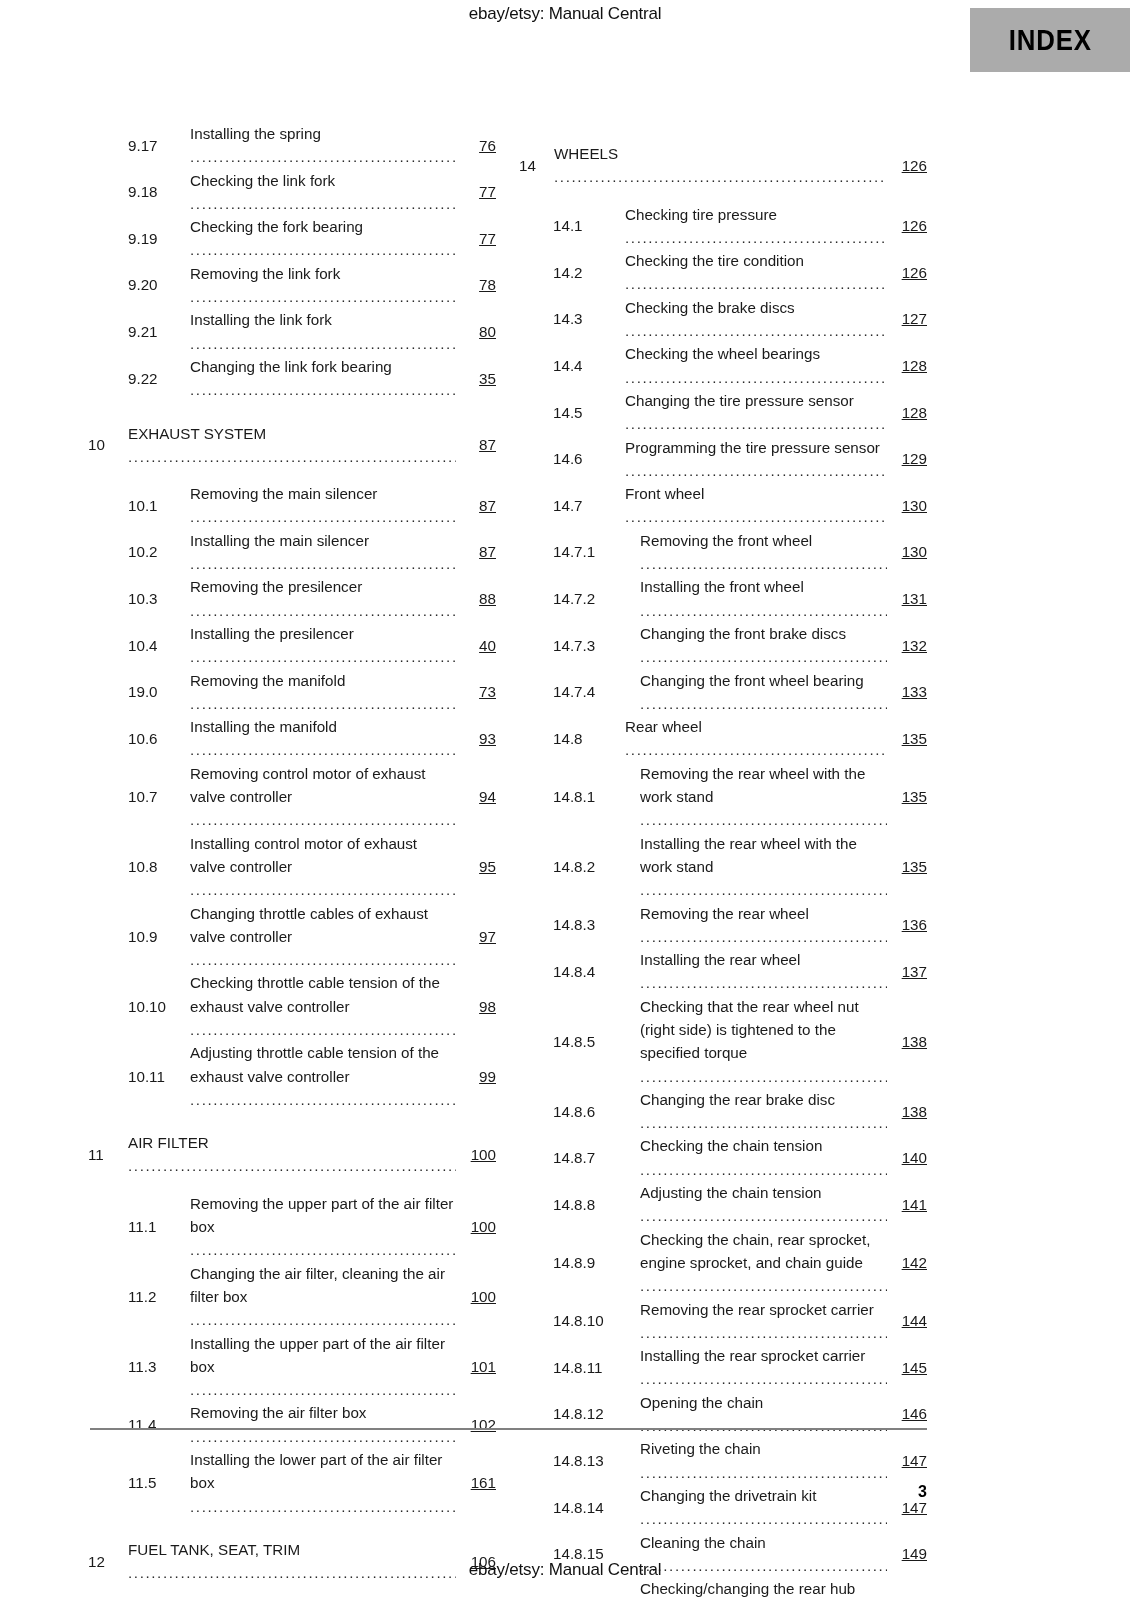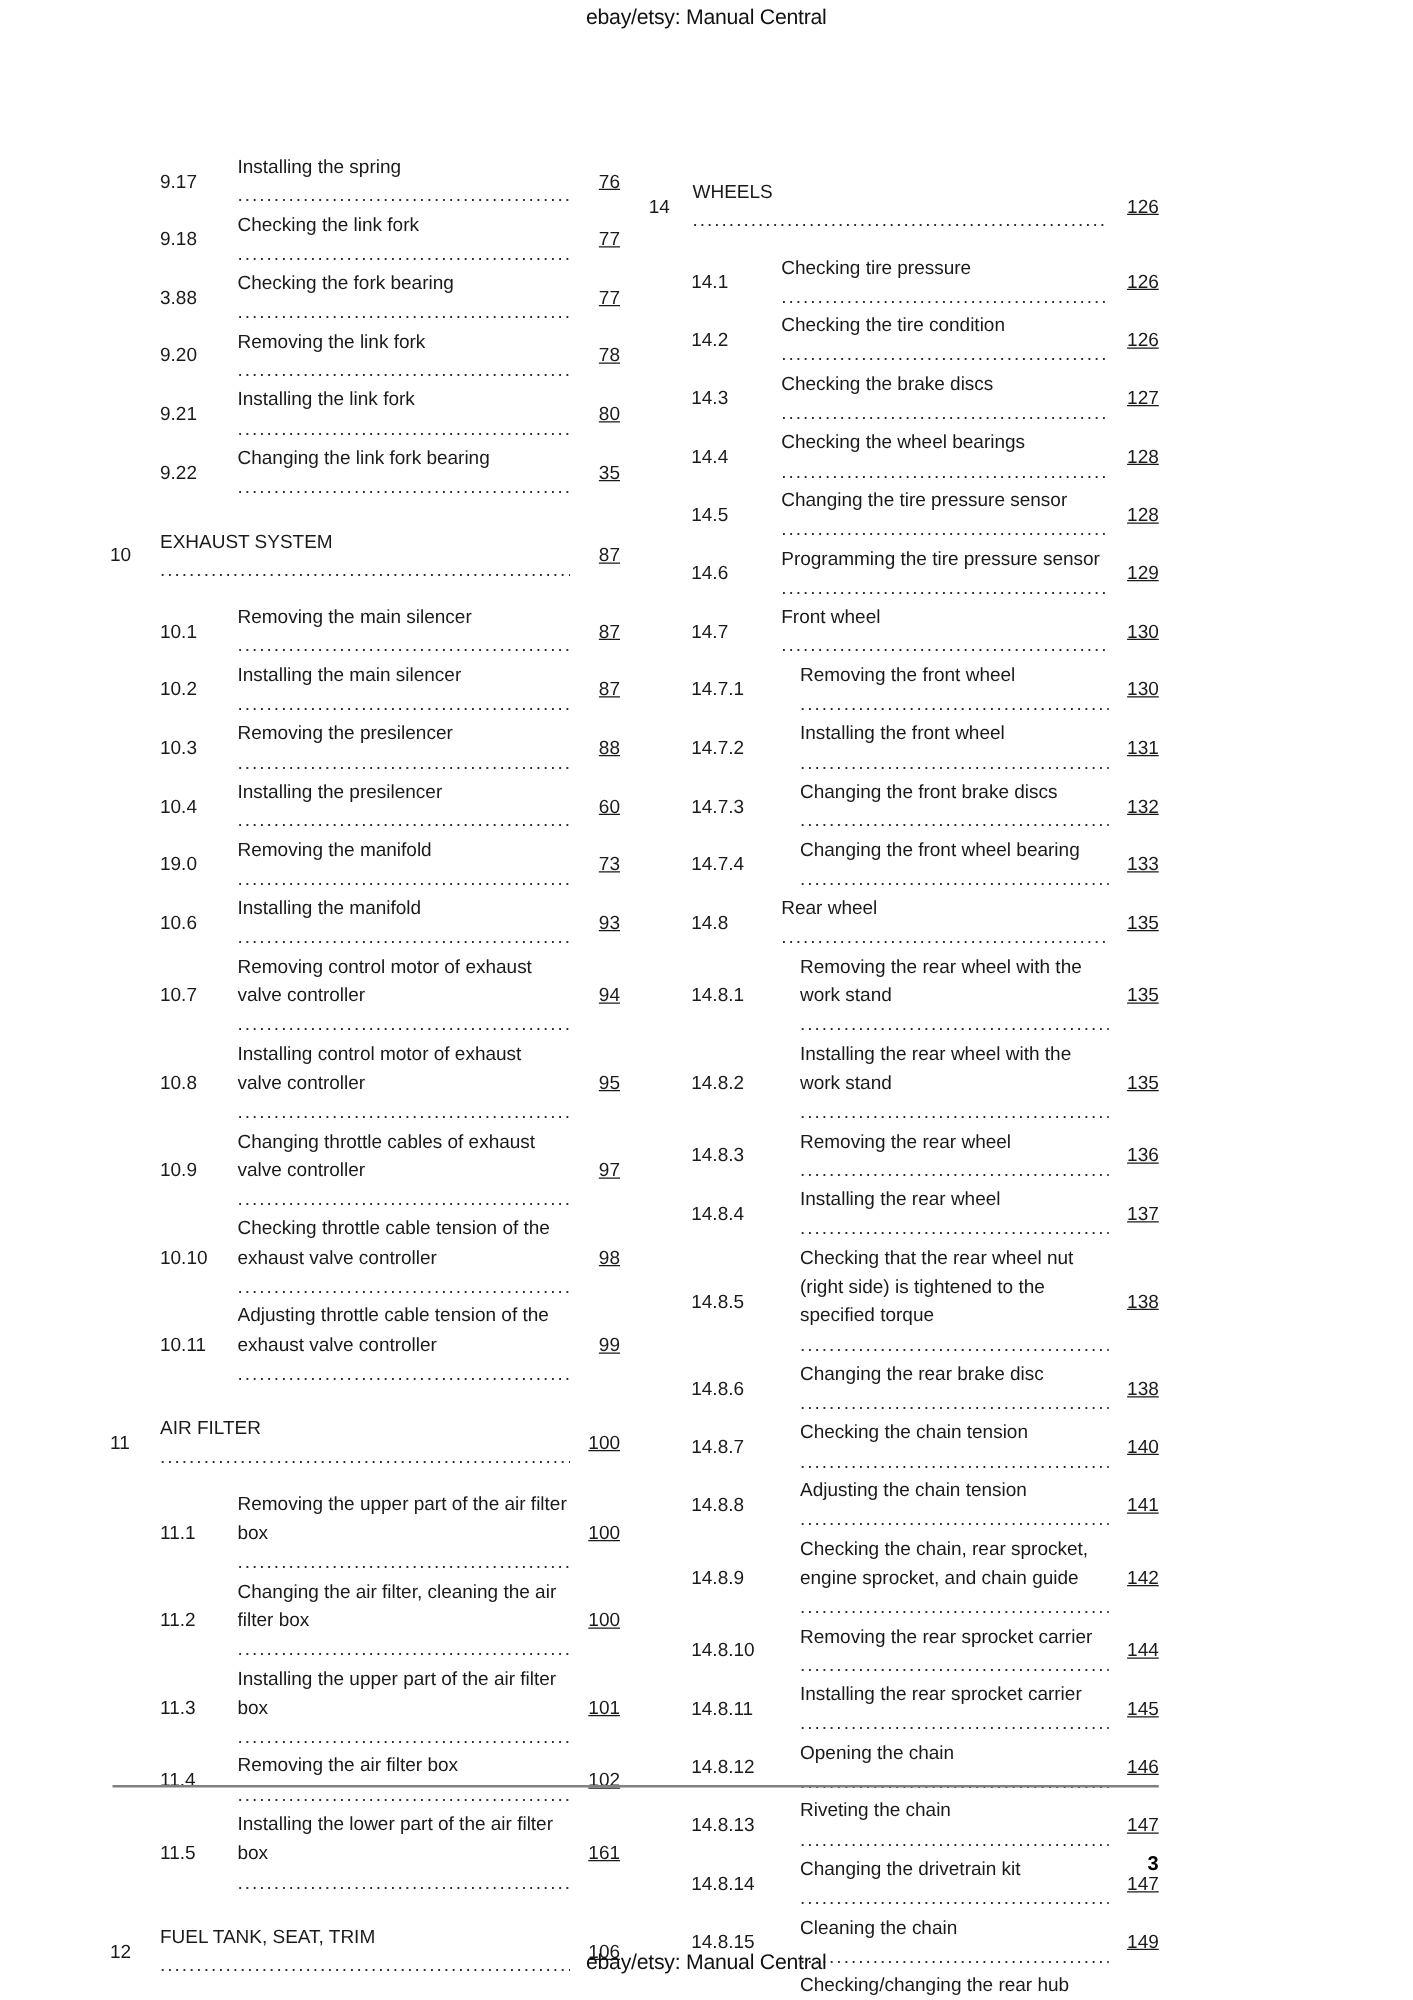--- a/index.html
+++ b/index.html
@@ -144,35 +144,38 @@
     letter-spacing: -0.2px;
   }
 </style>
 </head>
 <body>
 
 <div class="page">
 
   <div class="watermark-top">ebay/etsy: Manual Central</div>
 
+  <div class="index-tab" style="background: rgb(171, 171, 171);">
+    <span class="label">INDEX</span>
+  </div>
 
   <div class="columns">
     <div class="col col-left" id="col-left">
         <div class="entry lvl2">
           <span class="num">9.17</span>
           <span class="body" style="overflow: hidden;">Installing the spring<span class="dots"> ......................................................................</span></span>
           <span class="pg">76</span>
         </div>
         <div class="entry lvl2">
           <span class="num">9.18</span>
           <span class="body" style="overflow: hidden;">Checking the link fork<span class="dots"> ......................................................................</span></span>
           <span class="pg">77</span>
         </div>
         <div class="entry lvl2">
-          <span class="num">3.88</span>
+          <span class="num">9.19</span>
           <span class="body" style="overflow: hidden;">Checking the fork bearing<span class="dots"> ......................................................................</span></span>
           <span class="pg">77</span>
         </div>
         <div class="entry lvl2">
           <span class="num">9.20</span>
           <span class="body" style="overflow: hidden;">Removing the link fork<span class="dots"> ......................................................................</span></span>
           <span class="pg">78</span>
         </div>
         <div class="entry lvl2">
           <span class="num">9.21</span>
@@ -200,21 +203,21 @@
           <span class="pg">87</span>
         </div>
         <div class="entry lvl2">
           <span class="num">10.3</span>
           <span class="body" style="overflow: hidden;">Removing the presilencer<span class="dots"> ......................................................................</span></span>
           <span class="pg">88</span>
         </div>
         <div class="entry lvl2">
           <span class="num">10.4</span>
           <span class="body" style="overflow: hidden;">Installing the presilencer<span class="dots"> ......................................................................</span></span>
-          <span class="pg">60</span>
+          <span class="pg">40</span>
         </div>
         <div class="entry lvl2">
           <span class="num">19.0</span>
           <span class="body" style="overflow: hidden;">Removing the manifold<span class="dots"> ......................................................................</span></span>
           <span class="pg">73</span>
         </div>
         <div class="entry lvl2">
           <span class="num">10.6</span>
           <span class="body" style="overflow: hidden;">Installing the manifold<span class="dots"> ......................................................................</span></span>
           <span class="pg">93</span>

